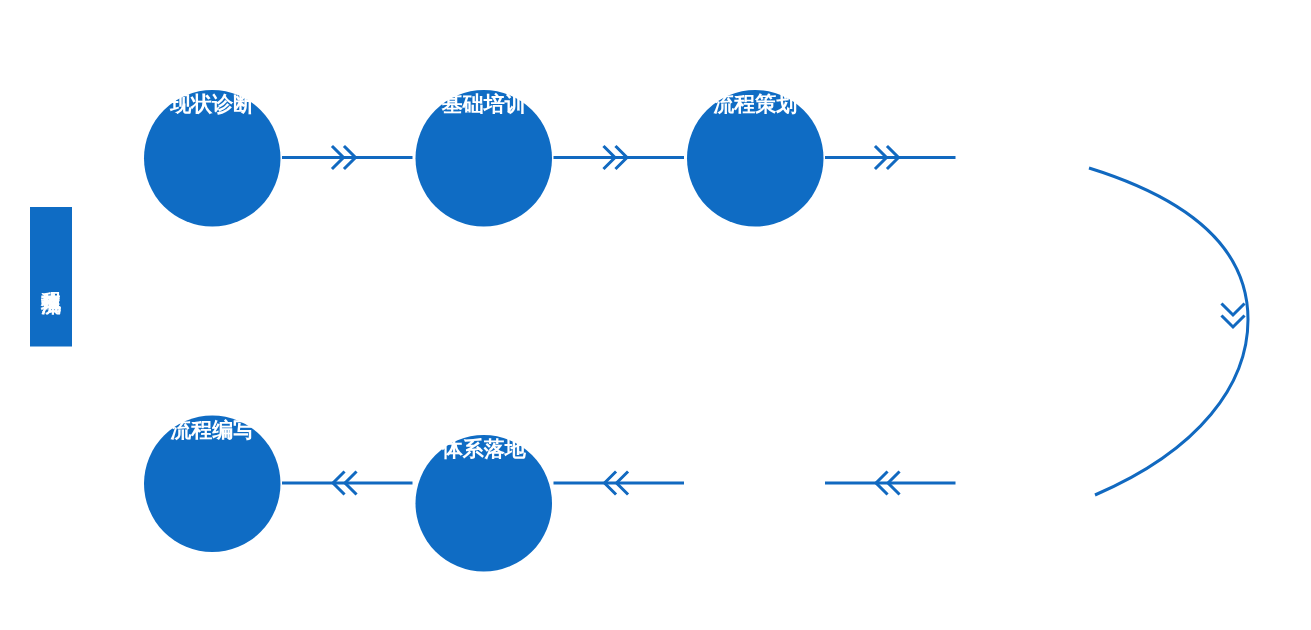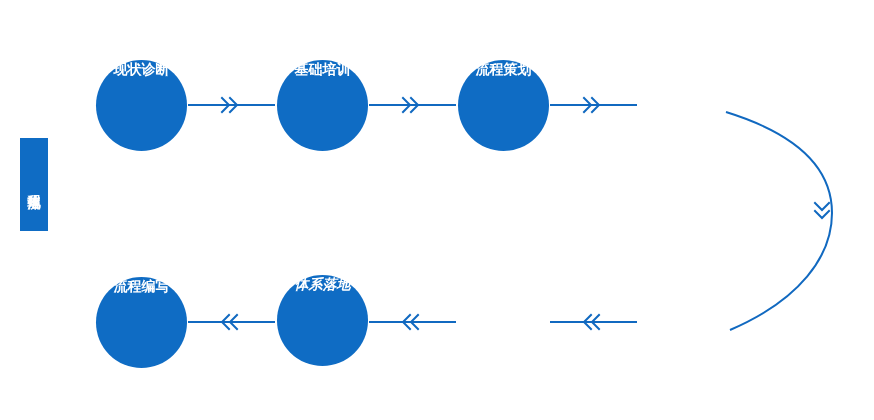--- a/index.html
+++ b/index.html
@@ -143,17 +143,17 @@
   <div class="node" style="left:277px; top:60px;">
     <span class="lbl">基础培训</span>
   </div>
   <div class="node" style="left:458px; top:60px;">
     <span class="lbl">流程策划</span>
   </div>
 
   <div class="node" style="left:96px;  top:277px;">
     <span class="lbl">流程编写</span>
   </div>
-  <div class="node" style="left:277px; top:275px;font-style:italic;">
+  <div class="node" style="left:277px; top:290px;">
     <span class="lbl">体系落地</span>
   </div>
 
 </div>
 
 </body></html>

